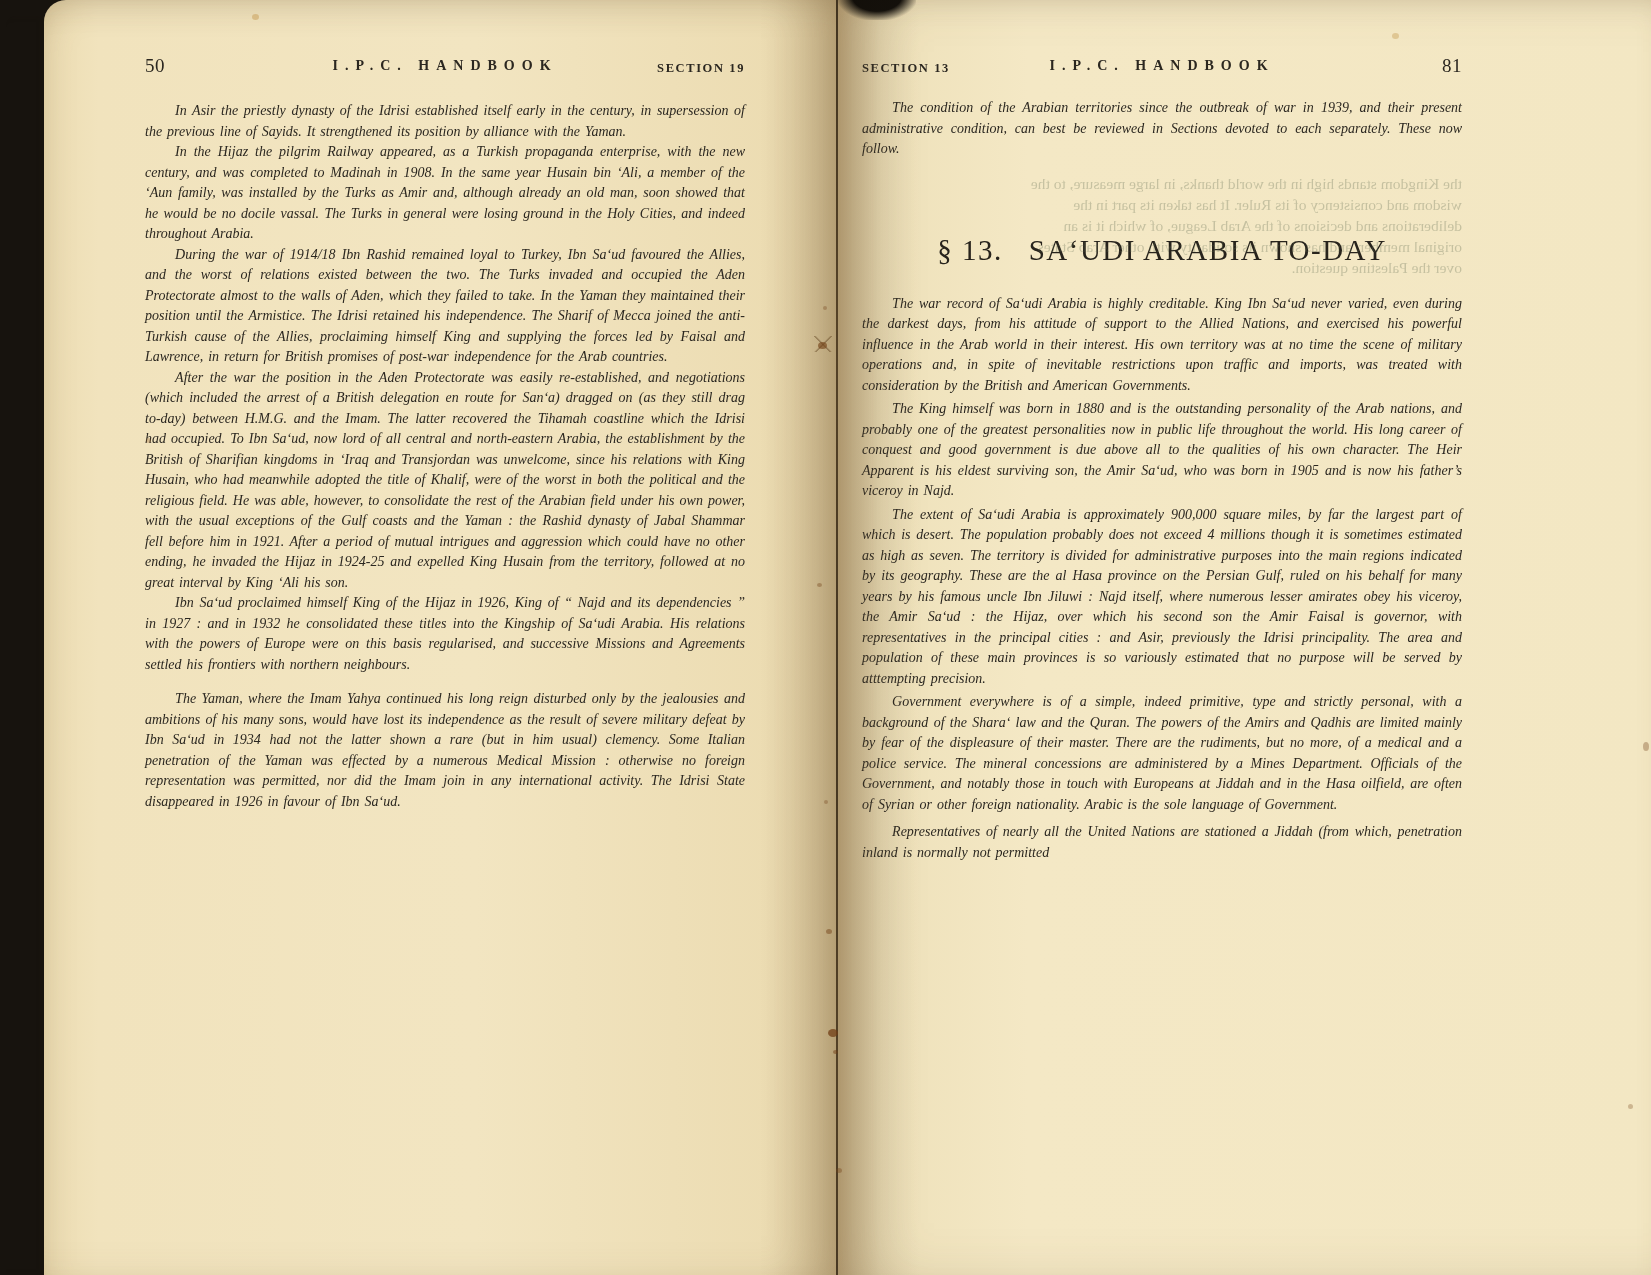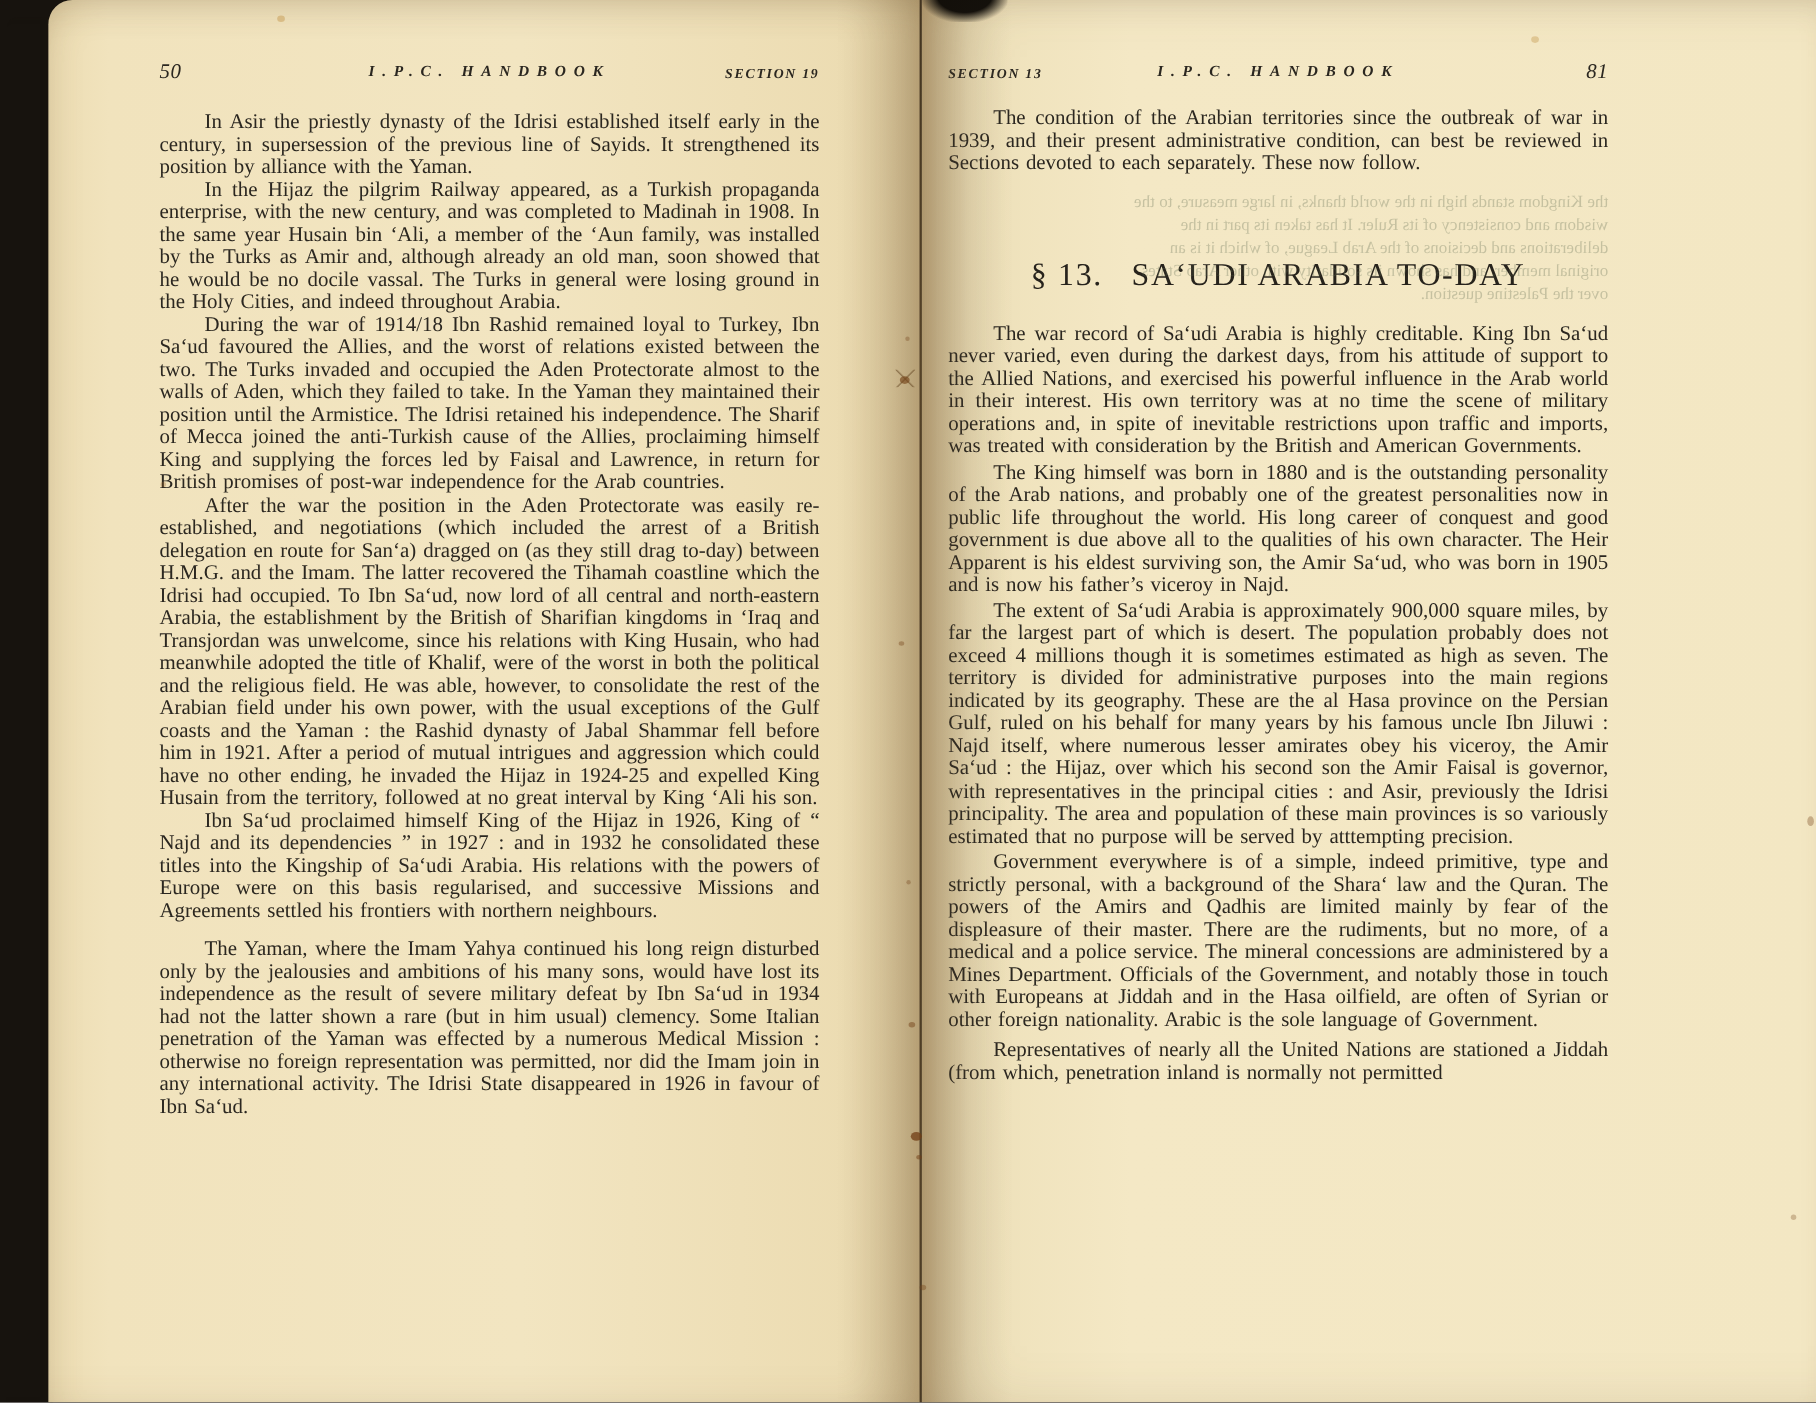--- a/index.html
+++ b/index.html
@@ -44,33 +44,33 @@
       rgba(115,88,50,.28) 55%, rgba(115,88,50,.5) 82%, rgba(115,88,50,.35));
   }
   .top-notch {
     position:absolute; left:838px; top:0; width:78px; height:20px; pointer-events:none;
     background:radial-gradient(ellipse at 50% -20%, rgba(12,9,5,.96) 0 45%, rgba(12,9,5,0) 75%);
   }
   
   .content { position:absolute; top:55px; width:600px; }
   .content-left  { left:101px; }  
   .content-right { left:24px; }   
-  .runhead { position:relative; height:30px;font-style:italic; }
+  .runhead { position:relative; height:30px; }
   .runhead .pagenum { font-size:19px; letter-spacing:.5px; }
   .runhead .htitle {
     position:absolute; left:50%; top:3px; transform:translateX(-50%);
     font-size:14px; font-weight:bold; letter-spacing:7px; white-space:nowrap;text-align:right;
   }
   .runhead .hsection { font-size:12.5px; font-weight:bold; letter-spacing:1.6px; padding-top:4px; }
   .runhead-left  { display:flex; justify-content:space-between; align-items:baseline; }
   .runhead-right { display:flex; justify-content:space-between; align-items:baseline; }
   .body-text { margin-top:16px; }
   .para {
-    margin:0; font-size:19px; line-height:20.5px; word-spacing:1.5px;
-    text-align:justify; text-indent:2.15em; color:#2b2720;
+    margin:0; font-size:14px; line-height:20.5px; word-spacing:1.5px;
+    text-align:justify; text-indent:2.15em; color:#2b2720;font-style:italic;
   }
   .page-left .para.gap-before { margin-top:14px; }
   .page-right .body-text .para { margin-top:3px; }
   .page-right .body-text .para.gap-before { margin-top:7px; }
   .intro { margin-top:13px; }
   .sec-heading {
     margin-top:74px; margin-bottom:27px; text-align:center; white-space:nowrap;
     font-size:29px; letter-spacing:1.5px; color:#27231c;
   }
   .sec-heading .sec-num { margin-right:26px; }

